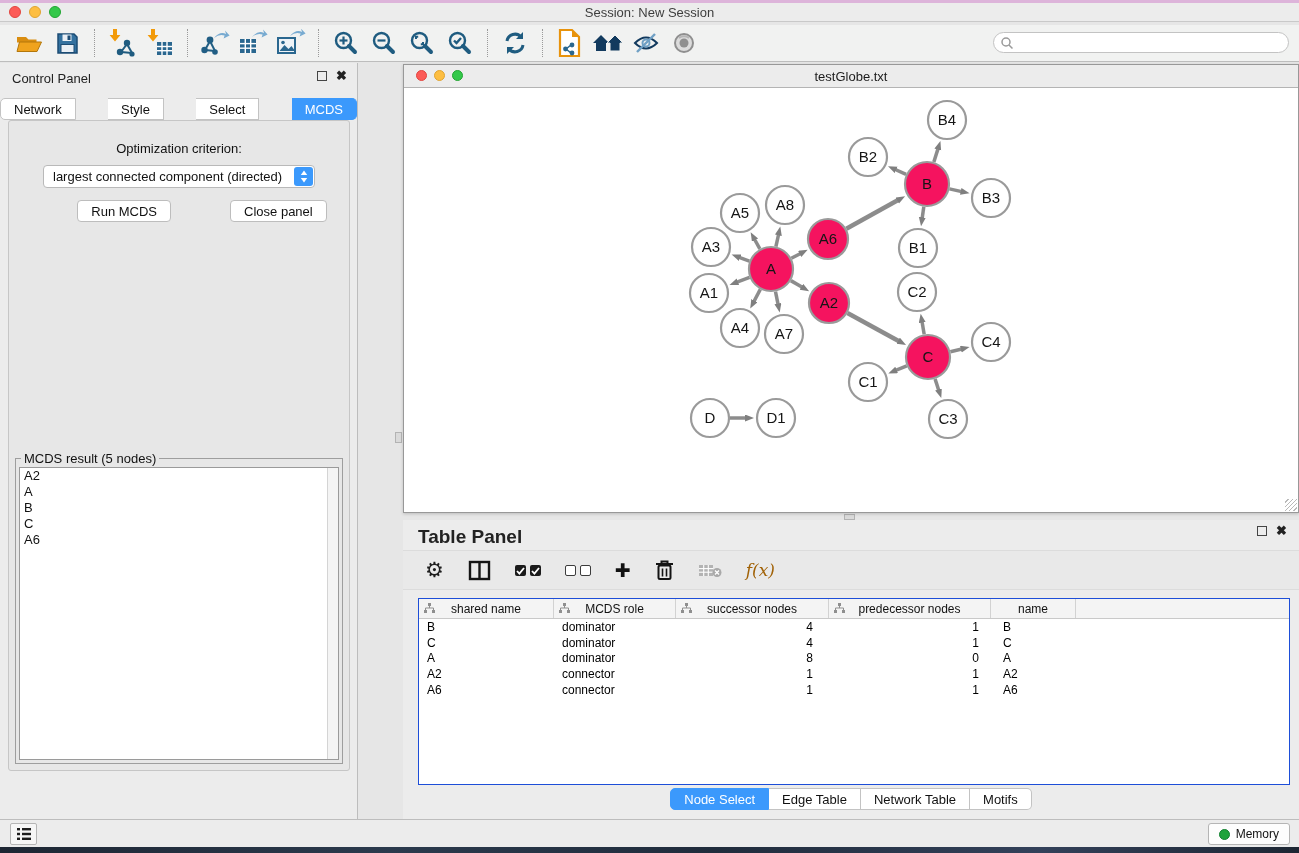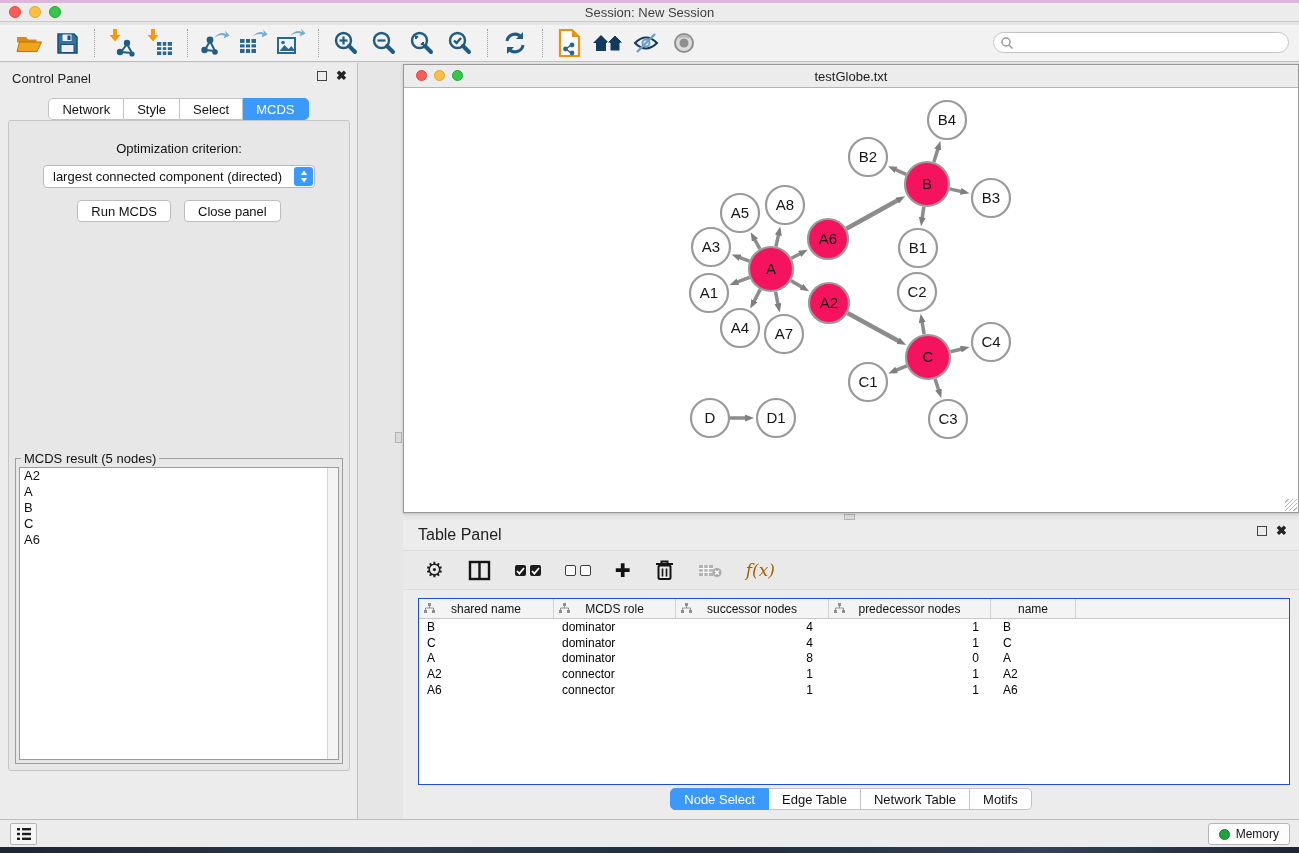--- a/index.html
+++ b/index.html
@@ -28,38 +28,38 @@
   .searchbox input { border:none; outline:none; flex:1; font-size:12px; background:transparent; height:17px; }
 
   
   .control-panel { position:absolute; left:0; top:63px; width:358px; height:756px;
     background:#ececec; border-right:1px solid #bdbdbd; }
   .cp-header { position:relative; height:30px; }
   .cp-title { position:absolute; left:12px; top:8px; font-size:13px; color:#222; }
   .panel-btns { position:absolute; right:10px; top:8px; display:flex; gap:9px; align-items:center; }
   .float-ic { width:10px; height:10px; border:1.6px solid #444; display:inline-block; }
   .close-ic { font-size:13px; font-weight:bold; color:#222; line-height:10px; }
-  .tabs { display:flex; justify-content:center; }
+  .tabs { display:flex; justify-content:space-between; }
   .tab { background:#fff; border:1px solid #c3c3c3; border-left:none; padding:2.5px 13px;
     font-size:13px; color:#111; white-space:nowrap; }
   .tab:first-child { border-left:1px solid #c3c3c3; border-radius:5px 0 0 5px; }
   .tab:last-child { border-radius:0 5px 5px 0; }
   .tab.active { background:#3b99fc; border-color:#3b99fc; color:#fff; }
   .cp-tabs { margin-top:5px; }
   .cp-content { position:absolute; left:8px; right:7px; top:57px; bottom:48px;
     background:#e7e7e7; border:1px solid #c6c6c6; border-radius:3px; }
   .opt-label { text-align:center; margin-top:20px; font-size:13px; color:#111; }
   .selectbox { position:relative; margin:9px 34px 0 34px; height:23px; background:#fff;
     border:1px solid #b9b9b9; border-radius:4px; display:flex; align-items:center; }
   .selectbox .sel-text { flex:1; font-size:13px; padding-left:9px; color:#111; white-space:nowrap; overflow:hidden; }
   .sel-stepper { width:19px; height:19px; margin-right:1px; background:#3b99fc; border-radius:3px;
     display:flex; align-items:center; justify-content:center; }
   .btn-row { display:flex; justify-content:center; gap:13px; margin-top:12px; }
   .pushbtn { background:#fff; border:1px solid #bdbdbd; border-radius:4px; font-size:13px;
-    color:#111; padding:2.5px 13px; font-family:"Liberation Sans",sans-serif; }
+    color:#111; padding:2.5px 13px; font-family:"Liberation Sans",sans-serif;margin-left:46px; }
   .result-box { position:absolute; left:6px; right:6px; top:337px; bottom:6px;
     border:1px solid #9e9e9e; background:#e7e7e7; }
   .result-title { position:absolute; left:5px; top:-8px; background:#e7e7e7; padding:0 3px; font-size:13px; color:#111; }
   .result-list { position:absolute; left:3px; right:3px; top:8px; bottom:3px; background:#fff;
     border:1px solid #9a9a9a; overflow:hidden; }
   .result-scroll { position:absolute; right:0; top:0; bottom:0; width:11px; background:#f4f4f4; border-left:1px solid #d4d4d4; }
   .mcds-item { font-size:13px; color:#111; padding-left:4px; line-height:16px; }
 
   
   .network-window { position:absolute; left:403px; top:64px; width:896px; height:449px;
@@ -68,21 +68,21 @@
   .nw-titlebar .tl { width:11px; height:11px; }
   .nw-titlebar .tl-group { left:12px; top:5px; gap:7px; }
   .nw-title { position:absolute; left:0; right:0; top:4px; text-align:center; font-size:13px; color:#1c1c1c; }
   .nw-canvas { position:absolute; left:0; top:24px; right:0; bottom:0; background:#fff; }
   .nw-grip { position:absolute; right:1px; bottom:1px; width:12px; height:12px;
     background:repeating-linear-gradient(135deg, transparent 0 2px, #b9b9b9 2px 3px); }
   .splitter-knob { position:absolute; width:7px; height:11px; background:#dadada; border:1px solid #b3b3b3; }
 
   
   .table-panel { position:absolute; left:403px; top:520px; width:896px; height:299px; background:#ececec; }
-  .tp-title { position:absolute; left:15px; top:6px; font-size:16px; color:#222; }
+  .tp-title { position:absolute; left:15px; top:6px; font-size:19px; color:#222;font-weight:bold; }
   .tp-toolbar { position:absolute; left:0; right:0; top:30px; height:40px; background:#e9e9e9;
     border-top:1px solid #dcdcdc; border-bottom:1px solid #dcdcdc;
     display:flex; align-items:center; padding-left:22px; gap:24px; }
   .tpicon { display:flex; align-items:center; justify-content:center; }
   .gear-glyph { font-size:21px; color:#1e1e1e; font-family:"DejaVu Sans",sans-serif; line-height:20px; }
   .plus-glyph { font-size:19px; font-weight:bold; color:#111; font-family:"DejaVu Sans",sans-serif; line-height:20px; }
   .chkpair { display:flex; gap:4px; }
   .chk { width:11px; height:11px; border-radius:2px; }
   .chk.on { background:#1b1b1b; position:relative; }
   .chk.on svg { position:absolute; left:1px; top:2px; }

